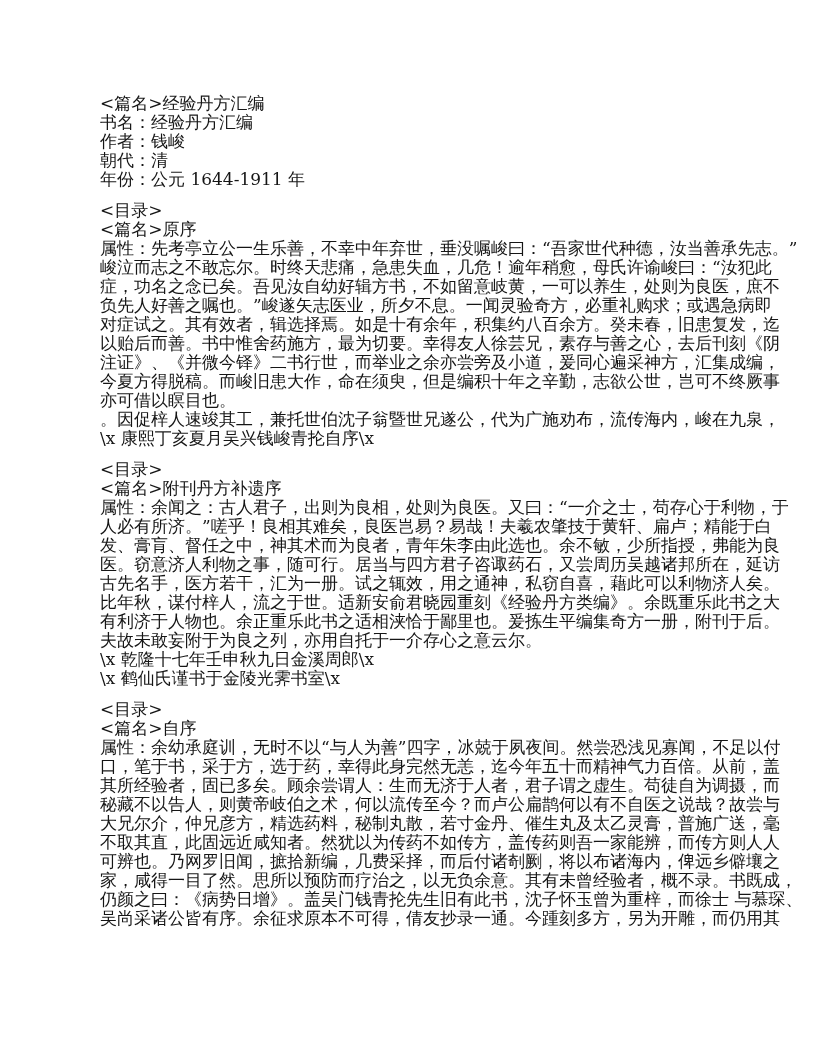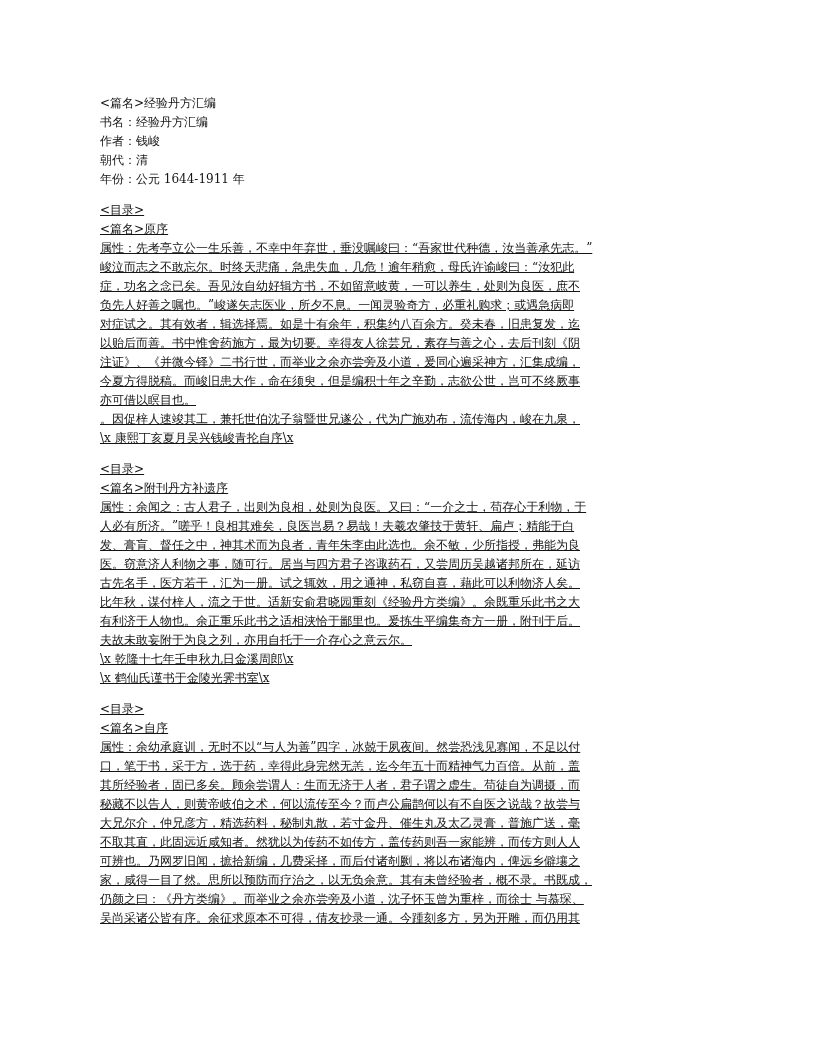--- a/index.html
+++ b/index.html
@@ -16,24 +16,23 @@
     color: #151515;
   }
   .doc {
     position: absolute;
     left: 100px;
     top: 94px;
     width: 660px;
   }
   .block + .block {
     margin-top: 12px;
-    text-decoration: underline;
   }
   .line {
-    font-size: 12px;
+    font-size: 17px;
     line-height: 19px;
     height: 19px;
     white-space: pre;
     letter-spacing: 0px;
   }
 </style>
 </head>
 <body style="background: rgb(255, 255, 255); color: rgb(21, 21, 21);">
 
 <div class="doc">
@@ -86,18 +85,18 @@
     <div class="line">&lt;篇名&gt;自序</div>
     <div>
         <div class="line">属性：余幼承庭训，无时不以“与人为善”四字，冰兢于夙夜间。然尝恐浅见寡闻，不足以付</div>
         <div class="line">口，笔于书，采于方，选于药，幸得此身完然无恙，迄今年五十而精神气力百倍。从前，盖</div>
         <div class="line">其所经验者，固已多矣。顾余尝谓人：生而无济于人者，君子谓之虚生。苟徒自为调摄，而</div>
         <div class="line">秘藏不以告人，则黄帝岐伯之术，何以流传至今？而卢公扁鹊何以有不自医之说哉？故尝与</div>
         <div class="line">大兄尔介，仲兄彦方，精选药料，秘制丸散，若寸金丹、催生丸及太乙灵膏，普施广送，毫</div>
         <div class="line">不取其直，此固远近咸知者。然犹以为传药不如传方，盖传药则吾一家能辨，而传方则人人</div>
         <div class="line">可辨也。乃网罗旧闻，摭拾新编，几费采择，而后付诸剞劂，将以布诸海内，俾远乡僻壤之</div>
         <div class="line">家，咸得一目了然。思所以预防而疗治之，以无负余意。其有未曾经验者，概不录。书既成，</div>
-        <div class="line">仍颜之曰：《丹方类编》。而举业之余亦尝旁及小道，沈子怀玉曾为重梓，而徐士 与慕琛、</div>
+        <div class="line">仍颜之曰：《病势日增》。盖吴门钱青抡先生旧有此书，沈子怀玉曾为重梓，而徐士 与慕琛、</div>
         <div class="line">吴尚采诸公皆有序。余征求原本不可得，倩友抄录一通。今踵刻多方，另为开雕，而仍用其</div>
       </div>
   </div>
 
 </div>
 
 </body></html>

